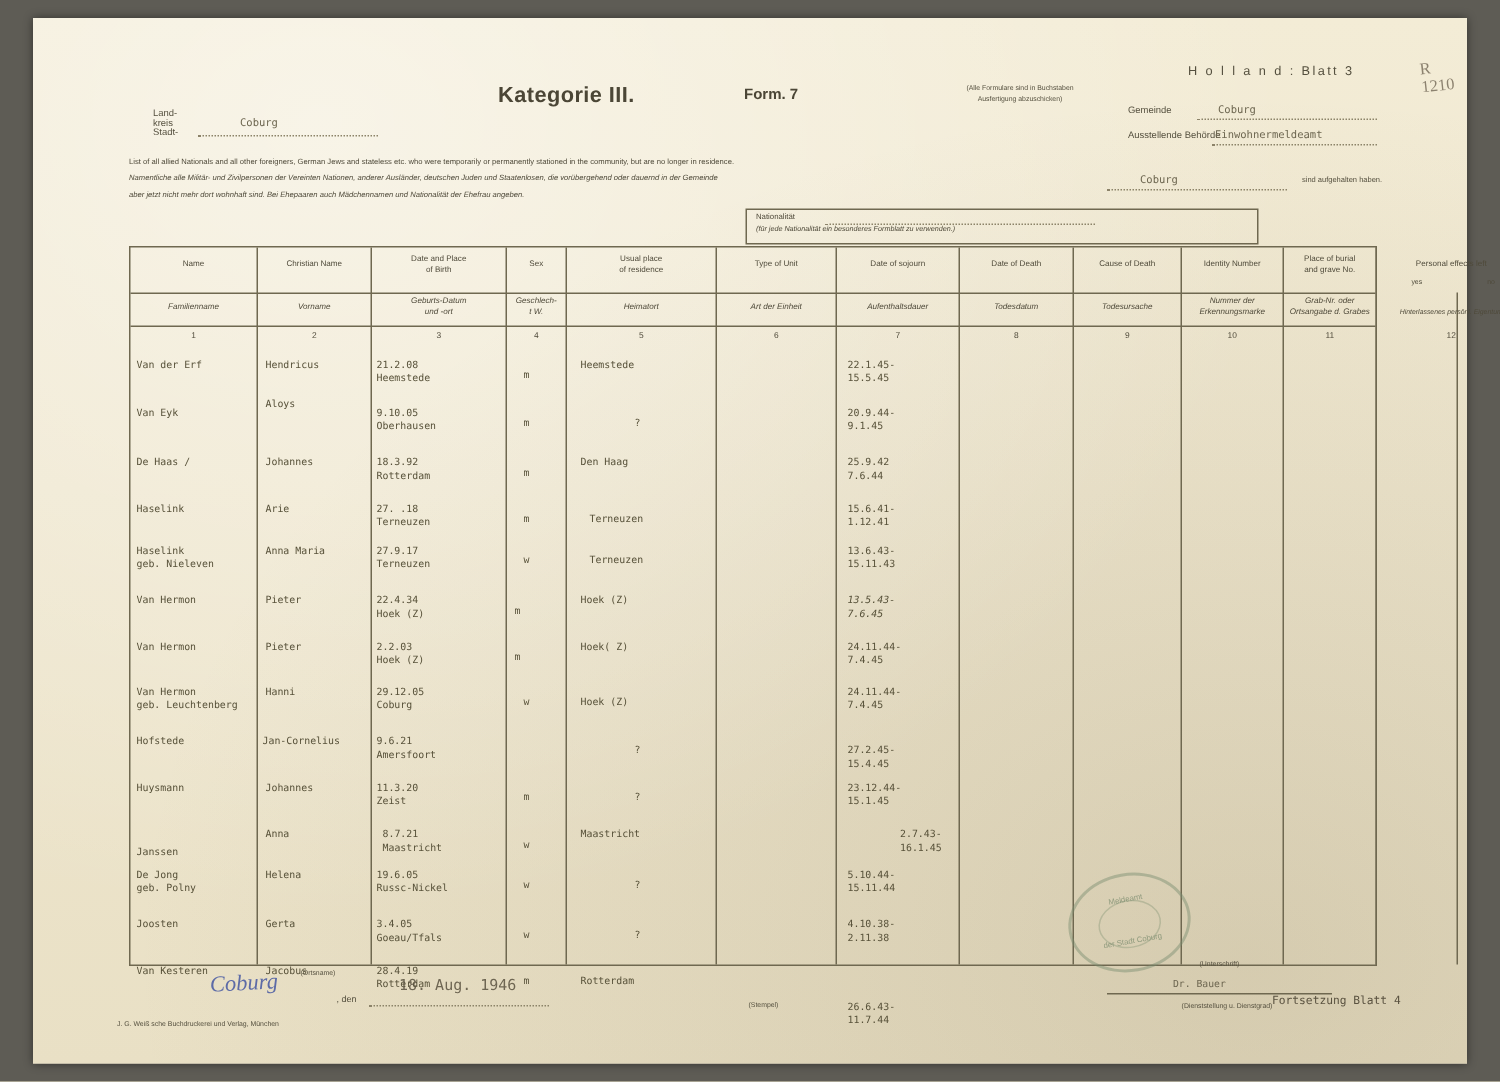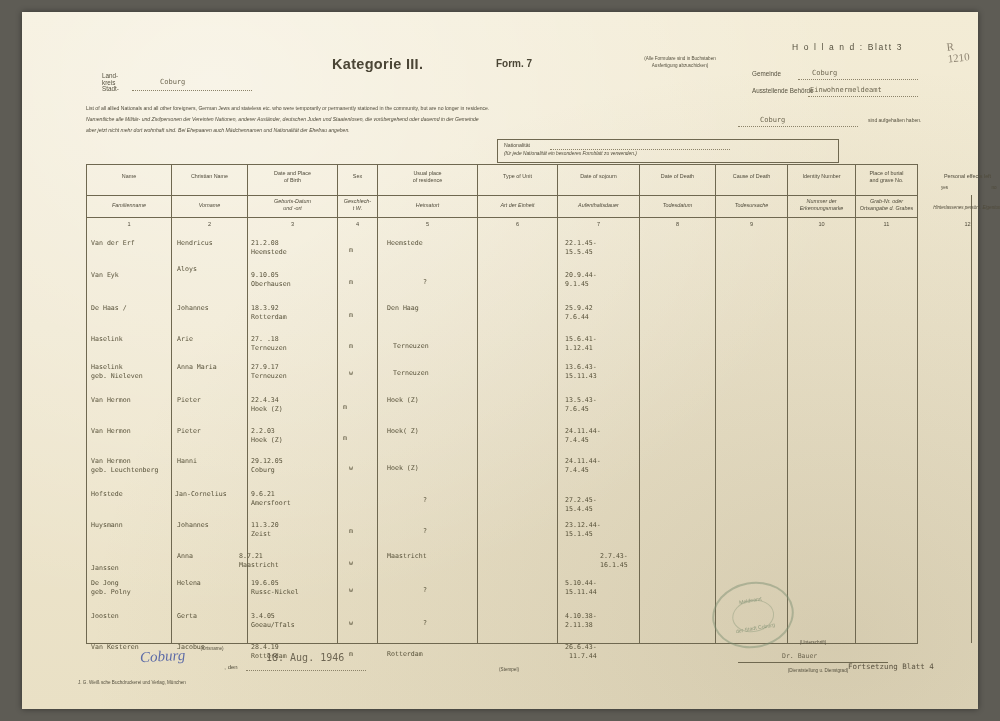--- a/index.html
+++ b/index.html
@@ -223,21 +223,21 @@
     <div class="cell" style="left:306px;top:204px;">Terneuzen</div>
     <div class="cell" style="left:478px;top:198px;">13.6.43-
 15.11.43</div>
 
     <div class="cell" style="left:4px;top:231px;">Van Hermon</div>
     <div class="cell" style="left:90px;top:231px;">Pieter</div>
     <div class="cell" style="left:164px;top:231px;">22.4.34
 Hoek (Z)</div>
     <div class="cell" style="left:256px;top:238px;">m</div>
     <div class="cell" style="left:300px;top:231px;">Hoek (Z)</div>
-    <div class="cell" style="left:478px;top:231px;">13.5.43-
+    <div class="cell" style="left:478px;top:231px;font-style:italic;">13.5.43-
 7.6.45</div>
 
     <div class="cell" style="left:4px;top:262px;">Van Hermon</div>
     <div class="cell" style="left:90px;top:262px;">Pieter</div>
     <div class="cell" style="left:164px;top:262px;">2.2.03
 Hoek (Z)</div>
     <div class="cell" style="left:256px;top:269px;">m</div>
     <div class="cell" style="left:300px;top:262px;">Hoek( Z)</div>
     <div class="cell" style="left:478px;top:262px;">24.11.44-
 7.4.45</div>
@@ -264,21 +264,21 @@
     <div class="cell" style="left:90px;top:356px;">Johannes</div>
     <div class="cell" style="left:164px;top:356px;">11.3.20
 Zeist</div>
     <div class="cell" style="left:262px;top:362px;">m</div>
     <div class="cell" style="left:336px;top:362px;">?</div>
     <div class="cell" style="left:478px;top:356px;">23.12.44-
 15.1.45</div>
 
     <div class="cell" style="left:4px;top:387px;margin-top:12px;">Janssen</div>
     <div class="cell" style="left:90px;top:387px;">Anna</div>
-    <div class="cell" style="left:152px;top:387px;">8.7.21
+    <div class="cell" style="left:168px;top:387px;">8.7.21
 Maastricht</div>
     <div class="cell" style="left:262px;top:394px;">w</div>
     <div class="cell" style="left:300px;top:387px;">Maastricht</div>
     <div class="cell" style="left:478px;top:387px;margin-left:35px;">2.7.43-
 16.1.45</div>
 
     <div class="cell" style="left:4px;top:414px;">De Jong
 geb. Polny</div>
     <div class="cell" style="left:90px;top:414px;">Helena</div>
     <div class="cell" style="left:164px;top:414px;">19.6.05
@@ -296,21 +296,21 @@
     <div class="cell" style="left:336px;top:454px;">?</div>
     <div class="cell" style="left:478px;top:447px;">4.10.38-
 2.11.38</div>
 
     <div class="cell" style="left:4px;top:478px;">Van Kesteren</div>
     <div class="cell" style="left:90px;top:478px;">Jacobus</div>
     <div class="cell" style="left:164px;top:478px;">28.4.19
 Rotterdam</div>
     <div class="cell" style="left:262px;top:485px;">m</div>
     <div class="cell" style="left:300px;top:485px;">Rotterdam</div>
-    <div class="cell" style="left:478px;top:478px;text-align:right;">26.6.43-
+    <div class="cell" style="left:478px;top:502px;">26.6.43-
 11.7.44</div>
   </div>
 
   <div id="stempel">
     <div class="inner"></div>
     <div class="s1">Meldeamt</div>
     <div class="s2">der Stadt Coburg</div>
   </div>
 
   <div class="footlbl" style="left:160px;top:634px;width:60px;">(Ortsname)</div>

